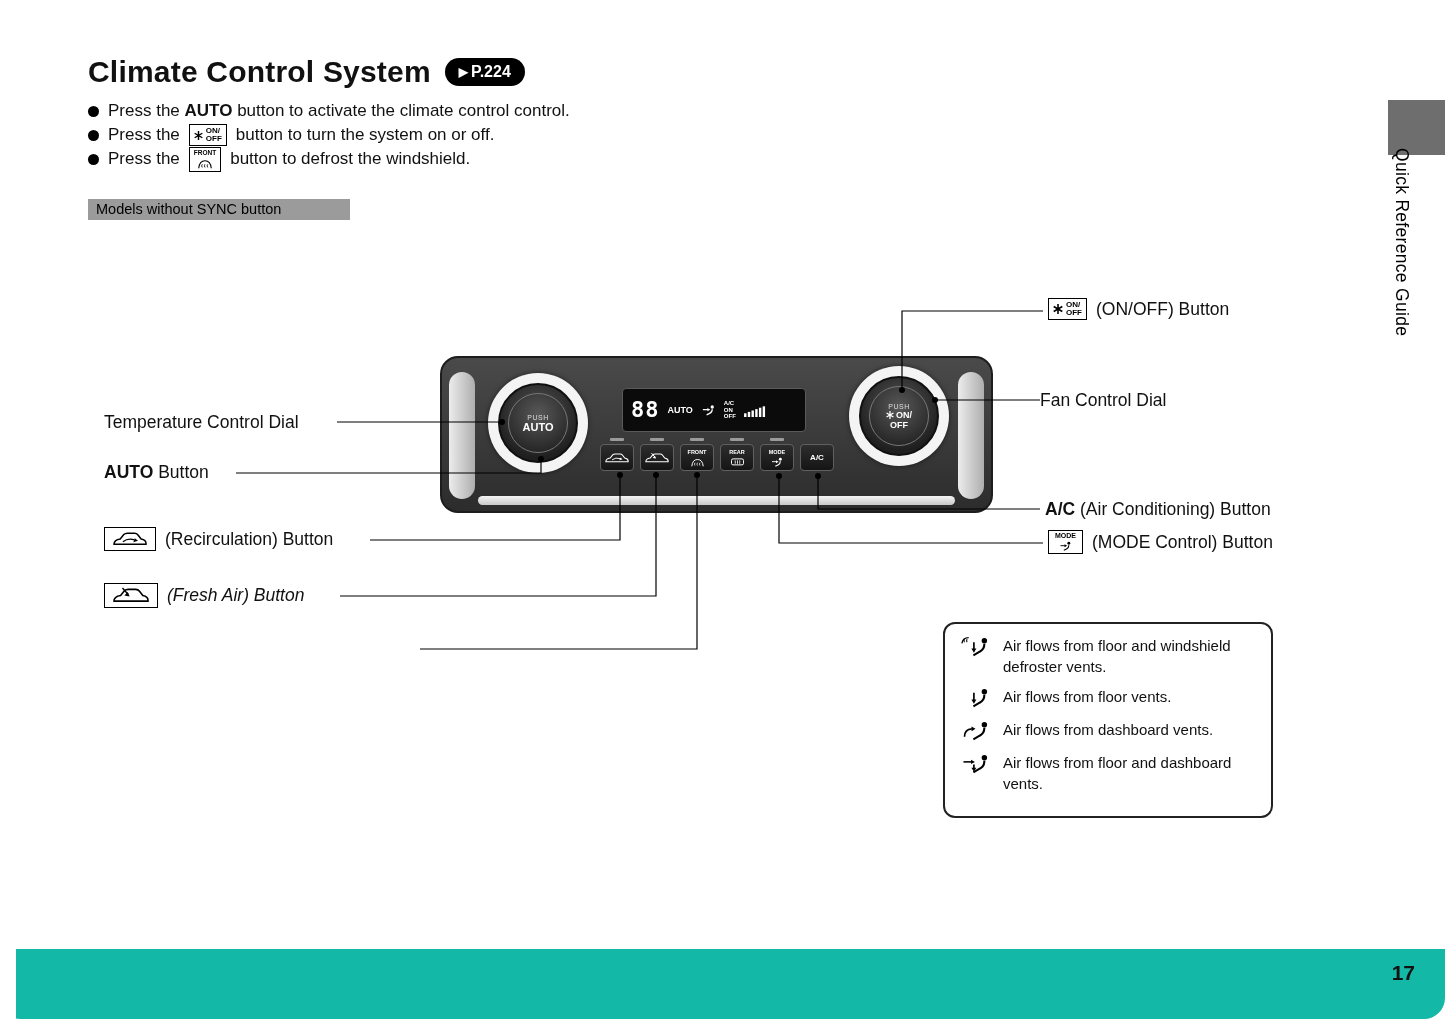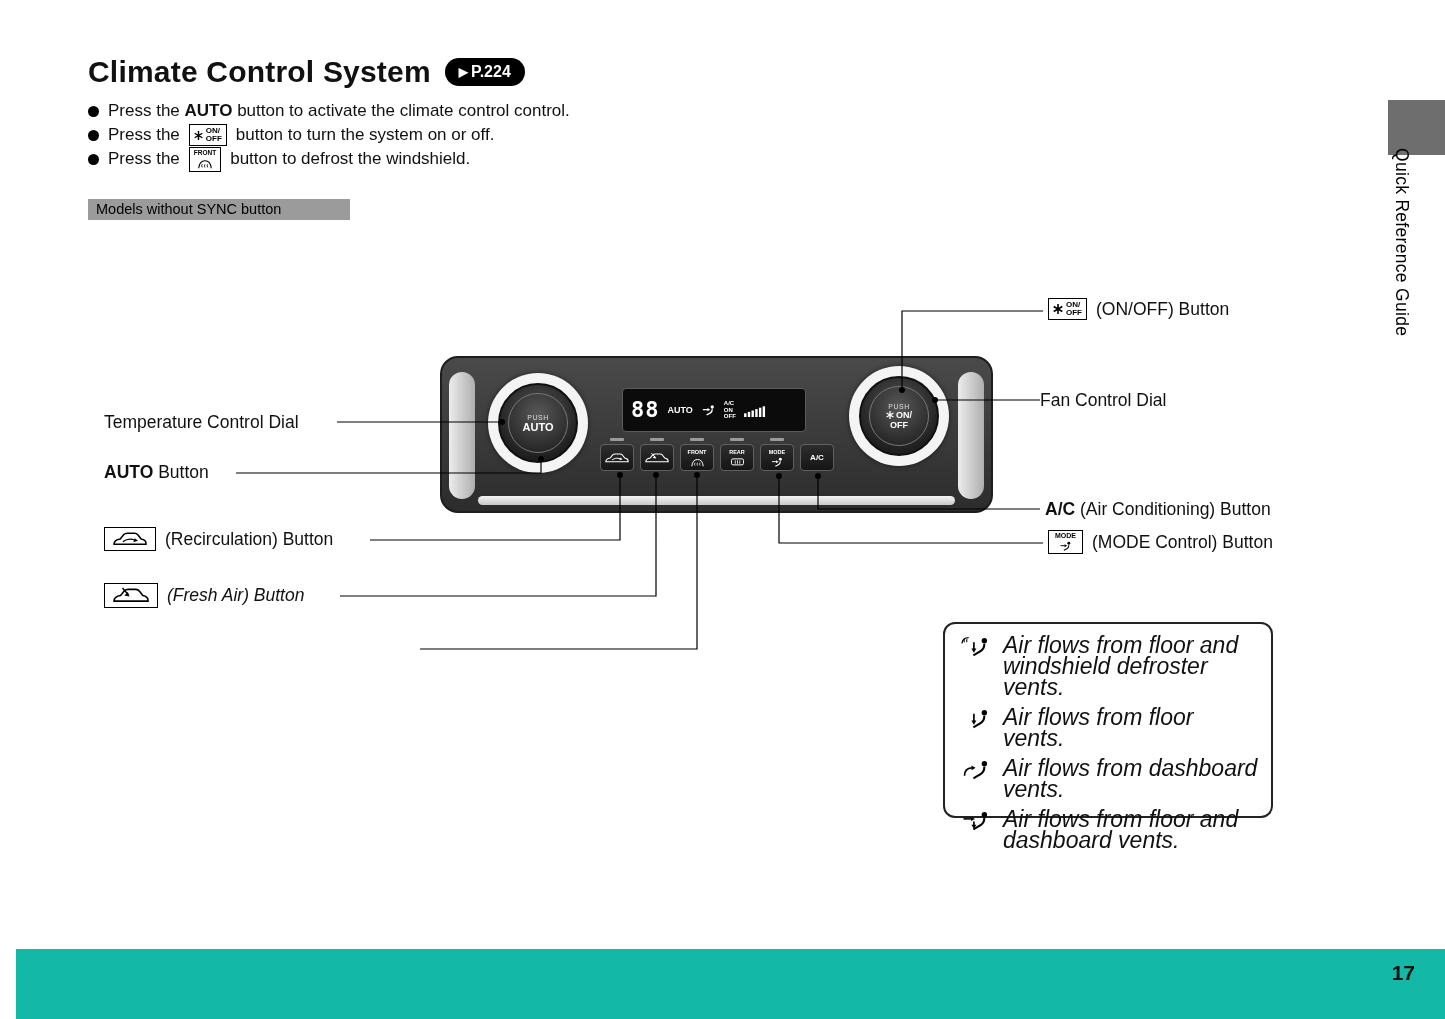--- a/index.html
+++ b/index.html
@@ -1,17 +1,17 @@
 <!DOCTYPE html>
 <html><head>
 <meta charset="utf-8">
 <style>
   * { margin:0; padding:0; box-sizing:border-box; }
   body { font-family:"Liberation Sans", sans-serif; color:#111; background:#fff; }
-  .page { position:relative; width:1445px; height:1019px; background:#fff; overflow:hidden; }
+  .page { position:relative; width:1445px; height:1019px; background:#fff; overflow:hidden;border-radius:21px; }
 
   
   .title-row { position:absolute; left:88px; top:55px; display:flex; align-items:center; gap:14px; }
   .title-row h1 { font-size:30px; font-weight:bold; letter-spacing:.2px; }
   .ref-badge { background:#000; color:#fff; border-radius:15px; height:28px; display:inline-flex; align-items:center; padding:0 14px; font-weight:bold; font-size:16px; gap:3px; }
   .ref-arrow { font-size:12px; line-height:1; }
 
   
   .bullets { position:absolute; left:88px; top:99px; list-style:none; }
   .bullets li { display:flex; align-items:center; gap:9px; font-size:17px; height:24px; white-space:nowrap; }
@@ -56,21 +56,21 @@
   .pbtn.acbtn { font-size:8px; }
 
   
   .lines-overlay { position:absolute; left:0; top:0; pointer-events:none; }
 
   
   .callout { position:absolute; display:flex; align-items:center; gap:9px; font-size:17.5px; white-space:nowrap; }
 
   
   .airflow { position:absolute; left:943px; top:622px; width:330px; height:196px; border:2px solid #222; border-radius:12px; padding:11px 12px 8px 13px; display:flex; flex-direction:column; gap:9px; }
-  .air-row { display:flex; gap:9px; font-size:23px; line-height:21px;font-style:italic; }
+  .air-row { display:flex; gap:9px; font-size:15px; line-height:21px; }
   .air-icon { width:36px; flex:none; display:flex; justify-content:center; padding-top:1px; }
 
   
   .side-tab { position:absolute; left:1388px; top:100px; width:57px; height:55px; background:#6e6e6e; }
   .side-label { position:absolute; left:1391px; top:148px; writing-mode:vertical-rl; font-size:17.5px; letter-spacing:.3px; color:#000; }
 
   
   .footer { position:absolute; left:16px; bottom:0; width:1445px; height:70px; background:#14b8a6; }
   .page-num { position:absolute; right:46px; top:12px; font-size:21px; font-weight:bold; }
 </style>

